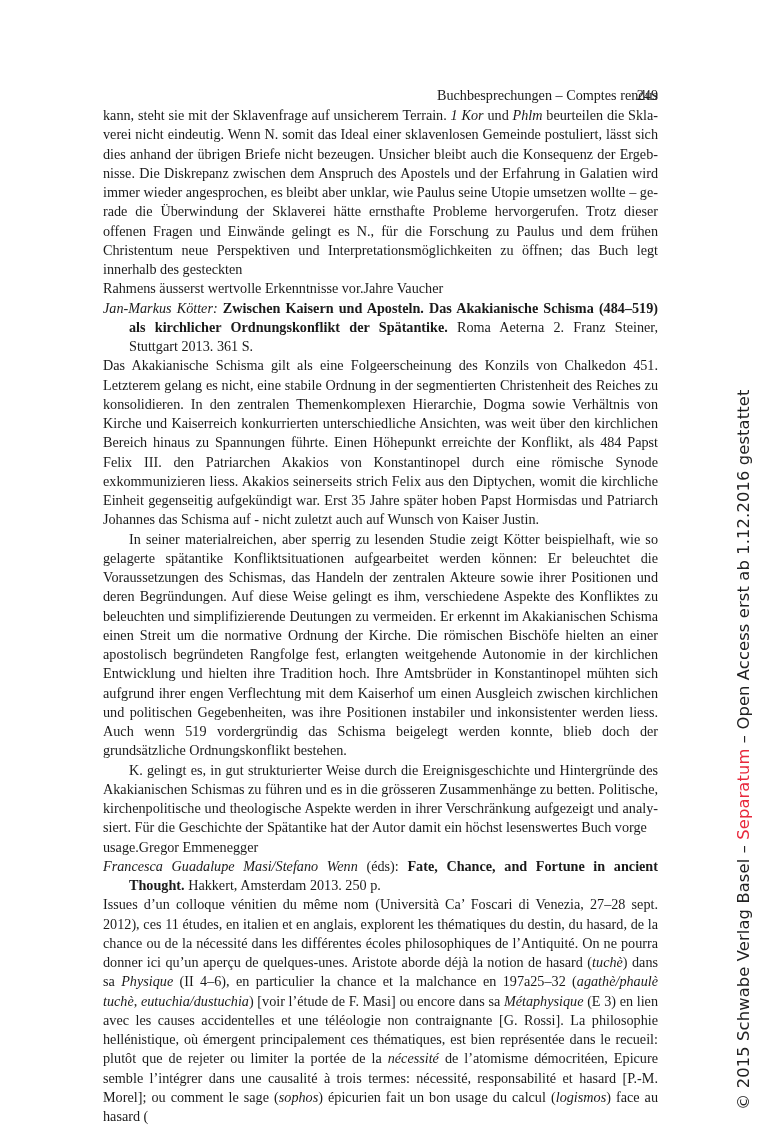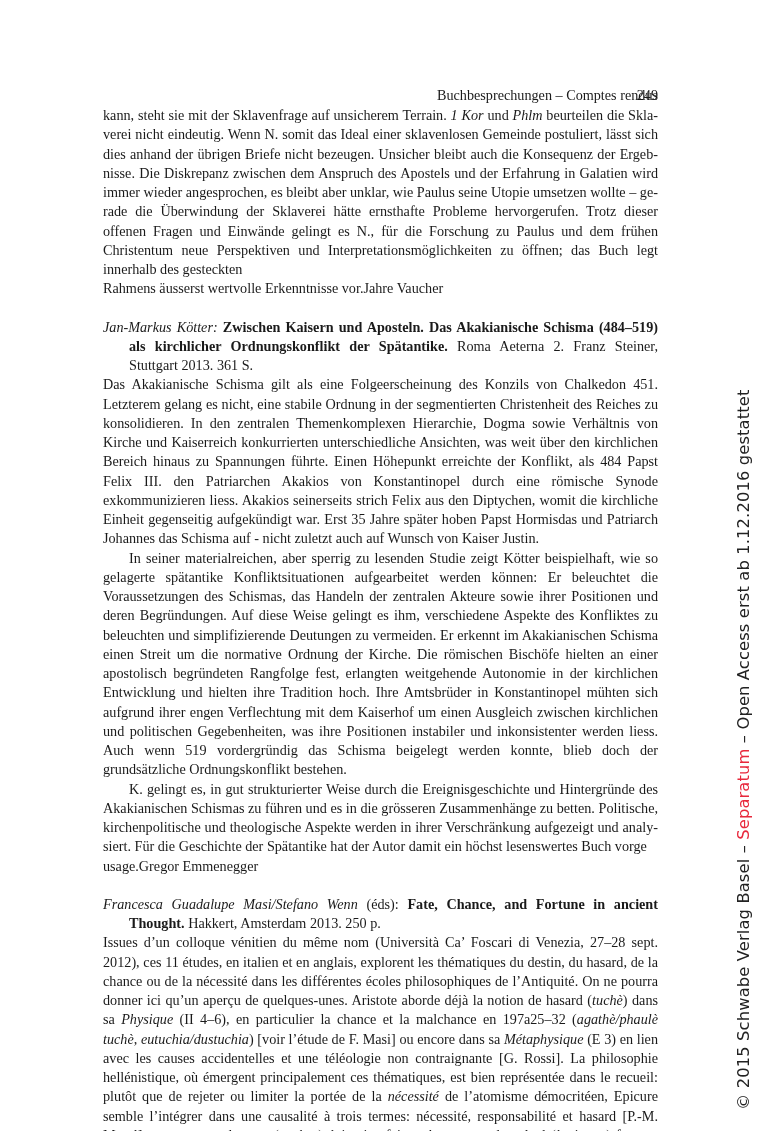--- a/index.html
+++ b/index.html
@@ -57,21 +57,20 @@
   .last-with-sig {
     display: flex;
     justify-content: flex-start;
   }
   .citation {
     padding-left: 26px;
     text-indent: -26px;
     text-align: justify;
   }
   .review {
-    margin-top: 19px;
   }
   i, em { font-style: italic; }
   b { font-weight: bold; }
 
   .side-note {
     position: absolute;
     left: 733px;
     top: 1110px;
     transform: rotate(-90deg);
     transform-origin: 0 0;

